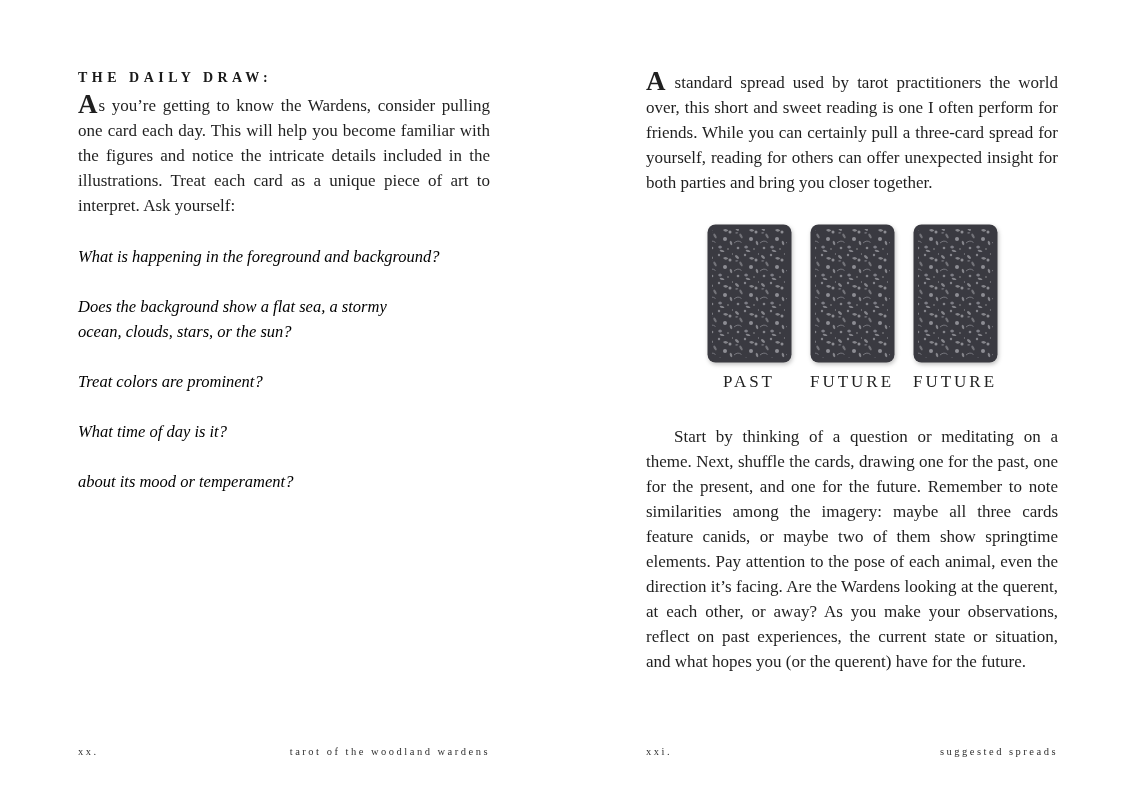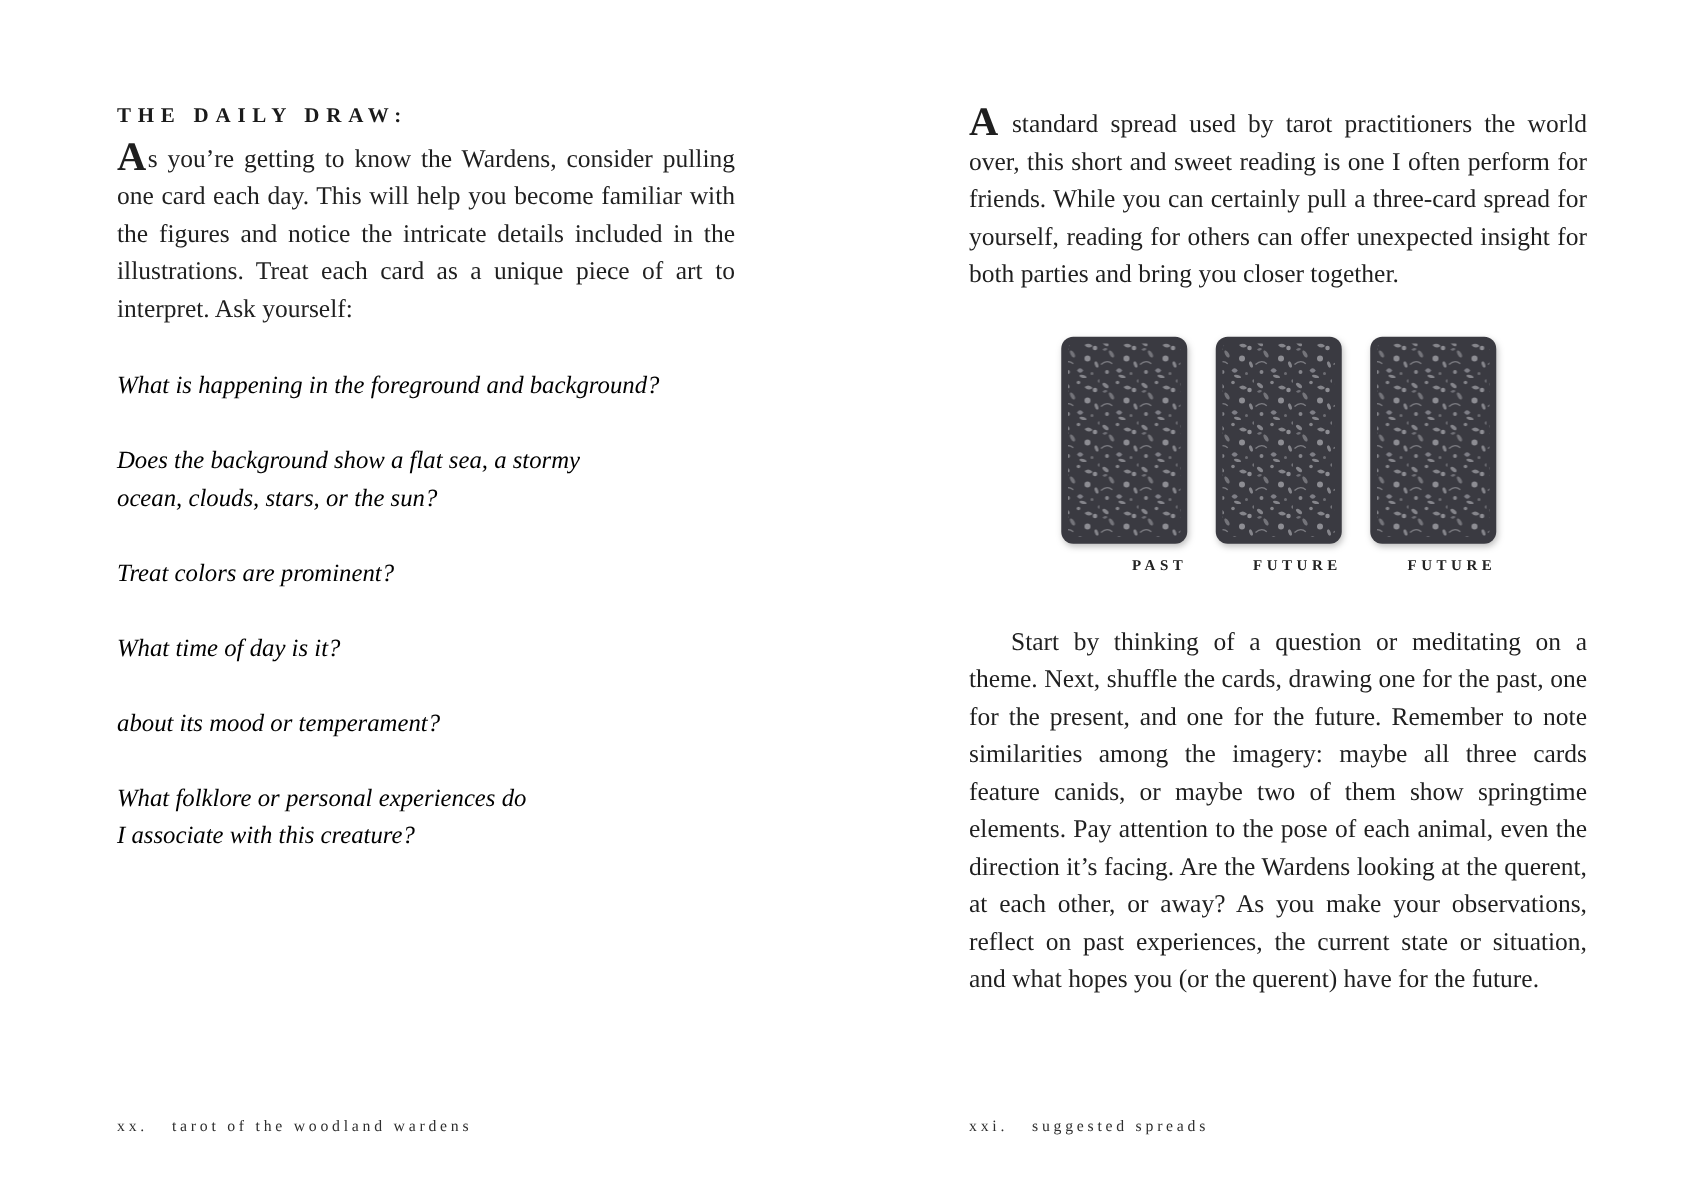--- a/index.html
+++ b/index.html
@@ -70,34 +70,34 @@
     filter: drop-shadow(1px 2px 2px rgba(0,0,0,0.25));
   }
   .card-labels {
     margin-top: 9px;
     display: flex;
     justify-content: center;
     gap: 18px;
   }
   .card-label {
     width: 85px;
-    text-align: right;
-    font-size: 10px;
-    font-weight: 700;
+    text-align: center;
+    font-size: 17px;
+    font-weight: 400;
     letter-spacing: 3px;
     color: #222;
   }
   .spread-par { margin-top: 32px; }
 
   .footer {
     position: absolute;
     top: 746px;
     width: 412px;
     display: flex;
-    justify-content: flex-start;
+    justify-content: space-between;
     align-items: baseline;
     gap: 16px;
     font-size: 10.5px;
     letter-spacing: 2.5px;
     color: #2e2e2e;
   }
   .footer-left  { left: 78px; }
   .footer-right { left: 646px; }
 
   .svg-defs { position: absolute; width: 0; height: 0; overflow: hidden; }
@@ -143,24 +143,20 @@
     </div>
     <div class="question">
       <div>Treat colors are prominent?</div>
     </div>
     <div class="question">
       <div>What time of day is it?</div>
     </div>
     <div class="question">
       <div>about its mood or temperament?</div>
     </div>
-    <div class="question">
-      <div>What folklore or personal experiences do</div>
-      <div>I associate with this creature?</div>
-    </div>
   </div>
 
 </section>
 
 <div class="footer footer-left">
   <span>xx.</span>
   <span>tarot of the woodland wardens</span>
 </div>
 
 <section class="page page-right">

